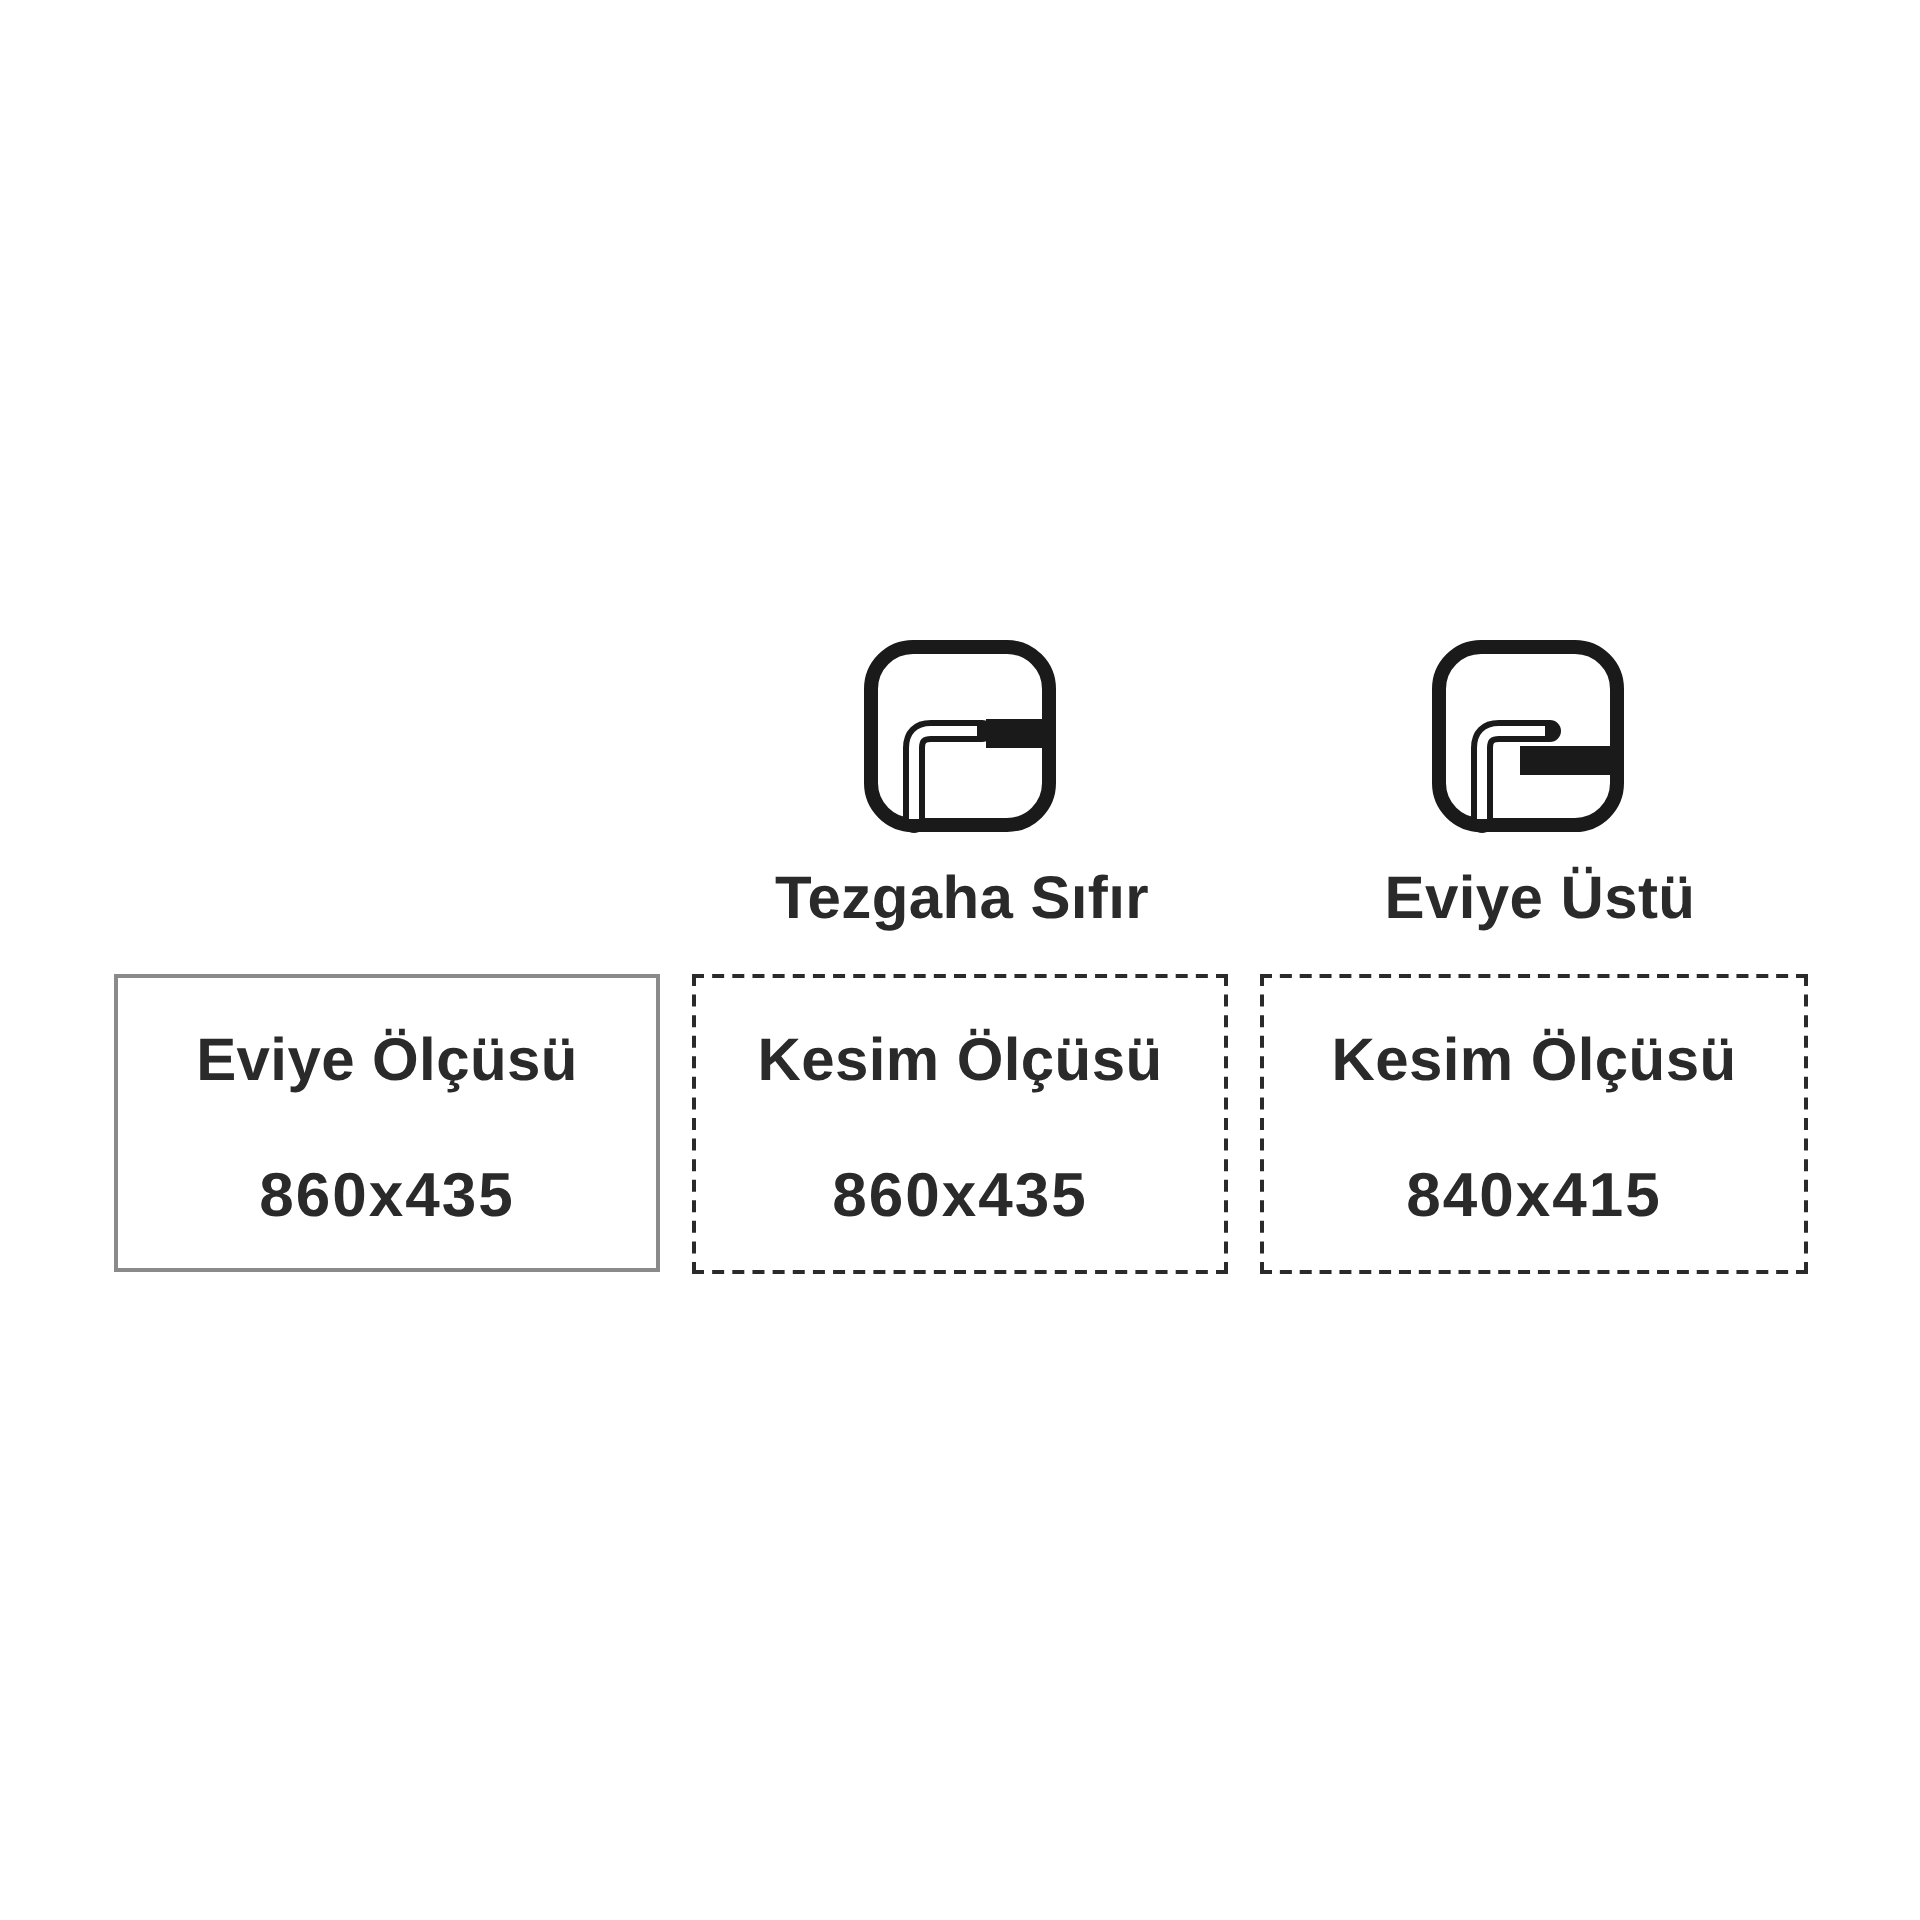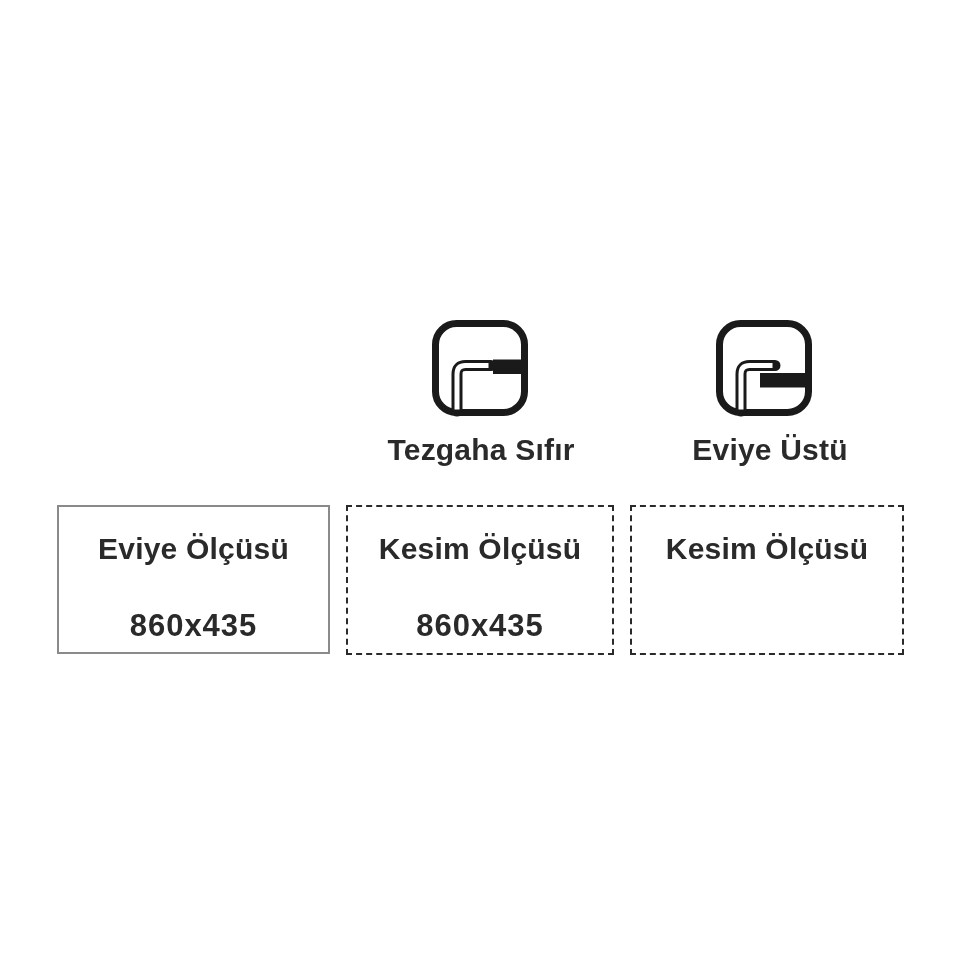--- a/index.html
+++ b/index.html
@@ -34,28 +34,28 @@
     width: 300px;
     text-align: center;
     font-size: 30px;
     font-weight: 700;
     line-height: 34px;
     letter-spacing: 0.2px;
     white-space: nowrap;
   }
   .dim-box {
     position: absolute;
-    top: 505px;
+    top: 487px;
     height: 150px;
     box-sizing: border-box;
     display: flex;
     flex-direction: column;
     align-items: center;
     padding-top: 25px;
-    gap: 43px;
+    gap: 33px;
     background: #ffffff;
   }
   .dim-box.solid  { border: 2px solid var(--solid-border, #8a8a8a); height: 149px; }
   .dim-box.dashed { border: 2px dashed var(--dashed-border, #2a2a2a); }
   .box-title {
     font-size: 30px;
     font-weight: 700;
     line-height: 34px;
     letter-spacing: 0.2px;
     white-space: nowrap;
@@ -101,15 +101,16 @@
     <div class="box-size">860x435</div>
   </div>
 
   <div class="dim-box dashed" style="left:346px; width:268px;">
     <div class="box-title">Kesim Ölçüsü</div>
     <div class="box-size">860x435</div>
   </div>
 
   <div class="dim-box dashed" style="left:630px; width:274px;">
     <div class="box-title">Kesim Ölçüsü</div>
+    <div class="box-size">840x415</div>
   </div>
 
 </div>
 
 </body></html>

